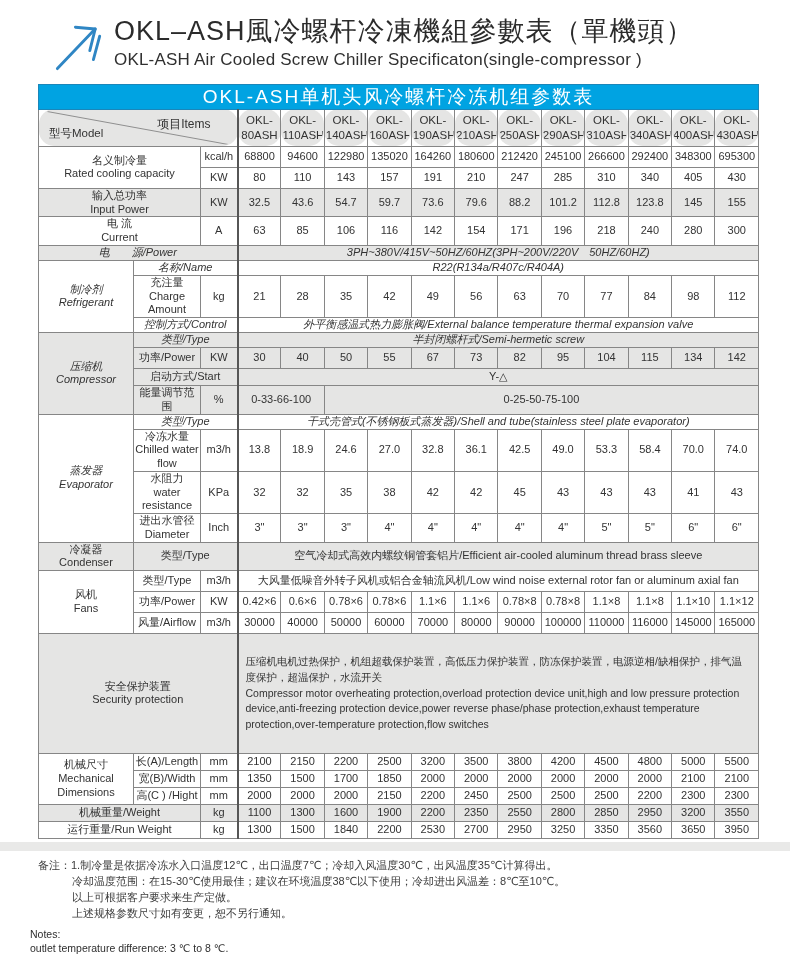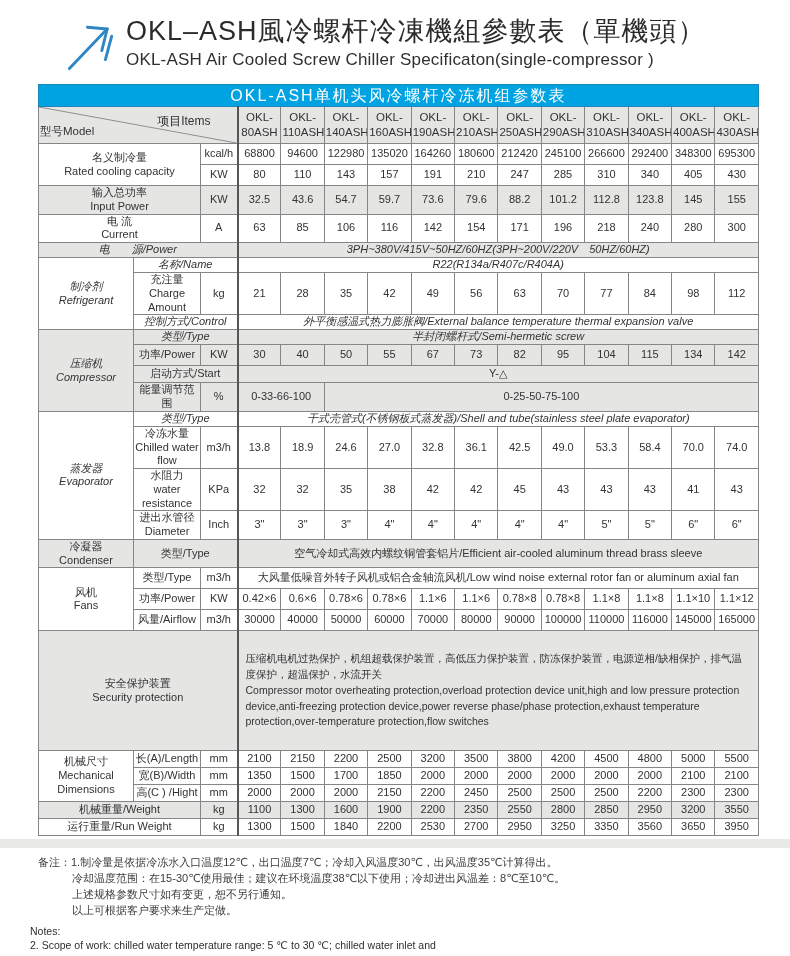--- a/index.html
+++ b/index.html
@@ -3,52 +3,52 @@
 <meta charset="utf-8">
 <style>
   :root{ --accent:#00a3e2; --arrow:#2f86c4; --gray:#e5e5e4; --border:#868686; --heavy:#565656; }
   *{box-sizing:border-box;}
   html,body{margin:0;padding:0;}
   body{
     width:790px;height:956px;background:#ffffff;overflow:hidden;
     font-family:"Liberation Sans","DejaVu Sans",sans-serif;color:#333;
   }
   
-  .header{display:flex;align-items:flex-start;padding:14px 0 8px 52px;margin-left:12px;}
+  .header{display:flex;align-items:flex-start;padding:14px 0 8px 52px;}
   .arrow-wrap{width:54px;height:58px;margin-top:4px;flex:0 0 auto;}
   .arrow-wrap svg{width:100%;height:100%;}
   .arrow-wrap line{stroke:var(--arrow);stroke-width:3.2;fill:none;stroke-linecap:round;}
   .titles{margin-left:8px;}
   .title-zh{font-size:27px;line-height:1.15;color:#2b2b2b;letter-spacing:1px;font-weight:500;margin:2px 0 0 0;}
   .title-en{font-size:17px;color:#303030;margin-top:3px;letter-spacing:0.2px;}
   
   .table-wrap{margin-left:38px;width:720px;}
   table{border-collapse:collapse;table-layout:fixed;width:720px;border:1.5px solid var(--heavy);}
   td{
     border:1px solid var(--border);text-align:center;vertical-align:middle;
     padding:0 1px;font-size:11px;line-height:1.25;white-space:pre-line;
     background:#fff;overflow:hidden;color:#333;
   }
   tr.g td{background:var(--gray);}
   tr.sect td{border-top:1.5px solid var(--heavy);}
   td.hl{border-left:2px solid var(--heavy);}
   td.banner{
-    background:var(--accent);color:#fff;font-size:16px;letter-spacing:2px;
+    background:var(--accent);color:#fff;font-size:19px;letter-spacing:2px;
     border:1px solid #1b86b9;font-weight:500;
   }
   td.corner{position:relative;}
   td.corner svg.diag{position:absolute;left:0;top:0;width:100%;height:100%;}
   td.corner svg.diag line{stroke:#8f8f8f;stroke-width:1;vector-effect:non-scaling-stroke;}
-  td.corner .cm{position:absolute;left:1px;bottom:5px;font-size:11.5px;}
+  td.corner .cm{position:absolute;left:10px;bottom:5px;font-size:11.5px;}
   td.corner .ci{position:absolute;right:26px;top:7px;font-size:12px;}
   td.model{font-size:11.5px;line-height:1.3;}
   td.grp,td.lab,td.unit,td.desc,td.val{font-size:11px;}
   td.sec{text-align:left;padding:20px 7px;font-size:10.5px;line-height:1.5;}
   
-  tr.h-b  td{height:22px;} tr.h-xl td{height:37px;} tr.h-s td{height:21px;}
+  tr.h-b  td{height:22px;} tr.h-xl td{height:37px;border-radius:15px;} tr.h-s td{height:21px;}
   tr.h-m  td{height:26px;} tr.h-xs td{height:15px;font-style:italic;} tr.h-xs2 td{height:17px;}
   tr.h-l  td{height:28px;} tr.h-sec td{height:72px;} tr.h-d td{height:17px;}
   
   .strip{width:790px;height:9px;background:#e9e9e8;margin-top:3px;}
   .notes-zh{margin:7px 0 3px 38px;font-size:11px;line-height:1.45;color:#3c3c3c;}
   .notes-zh .ind{padding-left:34px;}
   .notes-en{margin:5px 0 0 30px;font-size:10.5px;line-height:1.4;color:#2e2e2e;}
 </style>
 </head>
 <body>
@@ -442,20 +442,19 @@
         </tr>
       </tbody>
   </table>
 </div>
 
 <div class="strip"></div>
 
 <div class="notes-zh" id="notes-zh">
     <div class="zl">备注：1.制冷量是依据冷冻水入口温度12℃，出口温度7℃；冷却入风温度30℃，出风温度35℃计算得出。</div>
     <div class="zl ind">冷却温度范围：在15-30℃使用最佳；建议在环境温度38℃以下使用；冷却进出风温差：8℃至10℃。</div>
+    <div class="zl ind">以上可根据客户要求来生产定做。</div>
     <div class="zl ind">上述规格参数尺寸如有变更，恕不另行通知。</div>
-    <div class="zl ind">以上可根据客户要求来生产定做。</div>
   </div>
 <div class="notes-en" id="notes-en">
     <div class="el">Notes:</div>
-    <div class="el">2. Scope of work: chilled water temperature range: 5 ℃ to 30 ℃; chilled water inlet and</div>
     <div class="el">outlet temperature difference: 3 ℃ to 8 ℃.</div>
   </div>
 
 </body></html>

